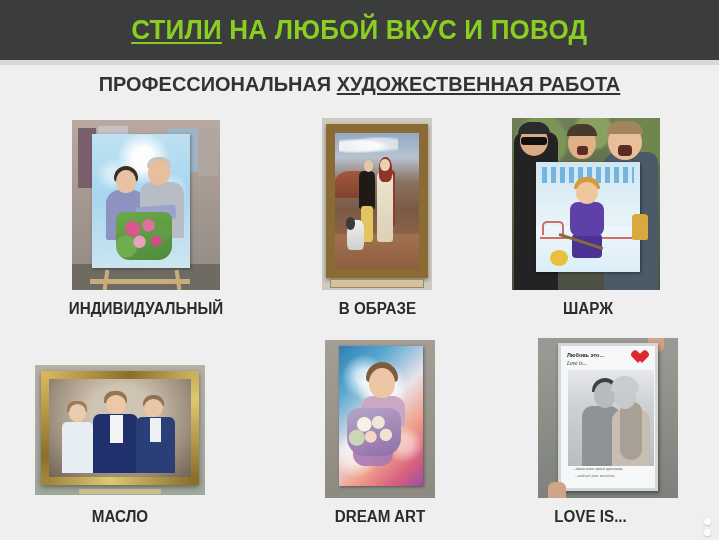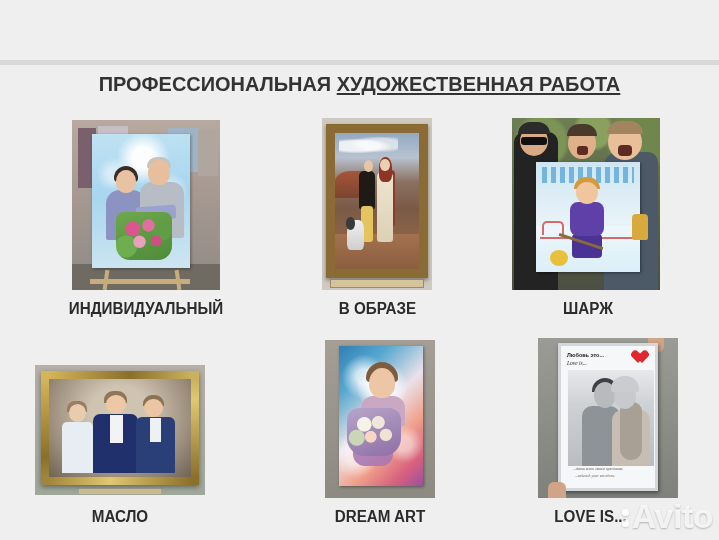--- a/index.html
+++ b/index.html
@@ -284,20 +284,23 @@
     pointer-events: none;
   }
   .wm-colon { display:flex; flex-direction:column; gap:4px; margin-right:2px; margin-top:2px; }
   .wm-colon span { display:block; width:7px; height:7px; border-radius:50%; background: rgba(255,255,255,0.82); box-shadow: 0 1px 2px rgba(0,0,0,0.18); }
 </style>
 </head>
 <body>
 
 <div id="page">
 
+  <div class="header-band">
+    <div class="header-title"><span class="u">СТИЛИ</span><span> НА ЛЮБОЙ ВКУС И ПОВОД</span></div>
+  </div>
   <div class="band-strip"></div>
 
   <div class="subtitle"><span>ПРОФЕССИОНАЛЬНАЯ </span><span class="u">ХУДОЖЕСТВЕННАЯ РАБОТА</span></div>
 
   <div class="grid">
 
     <div class="thumb ph1">
       <div class="room"></div>
       <div class="wallart wa1"></div>
       <div class="wallart wa2"></div>
@@ -428,16 +431,15 @@
     </div>
     <div class="caption" style="left:508px; top:508px; width:165px;">LOVE IS...</div>
 
   </div>
 
   <div class="watermark">
     <span class="wm-colon">
         <span></span>
         <span></span>
       </span>
-    <span>Avito</span>
   </div>
 
 </div>
 
 </body></html>

